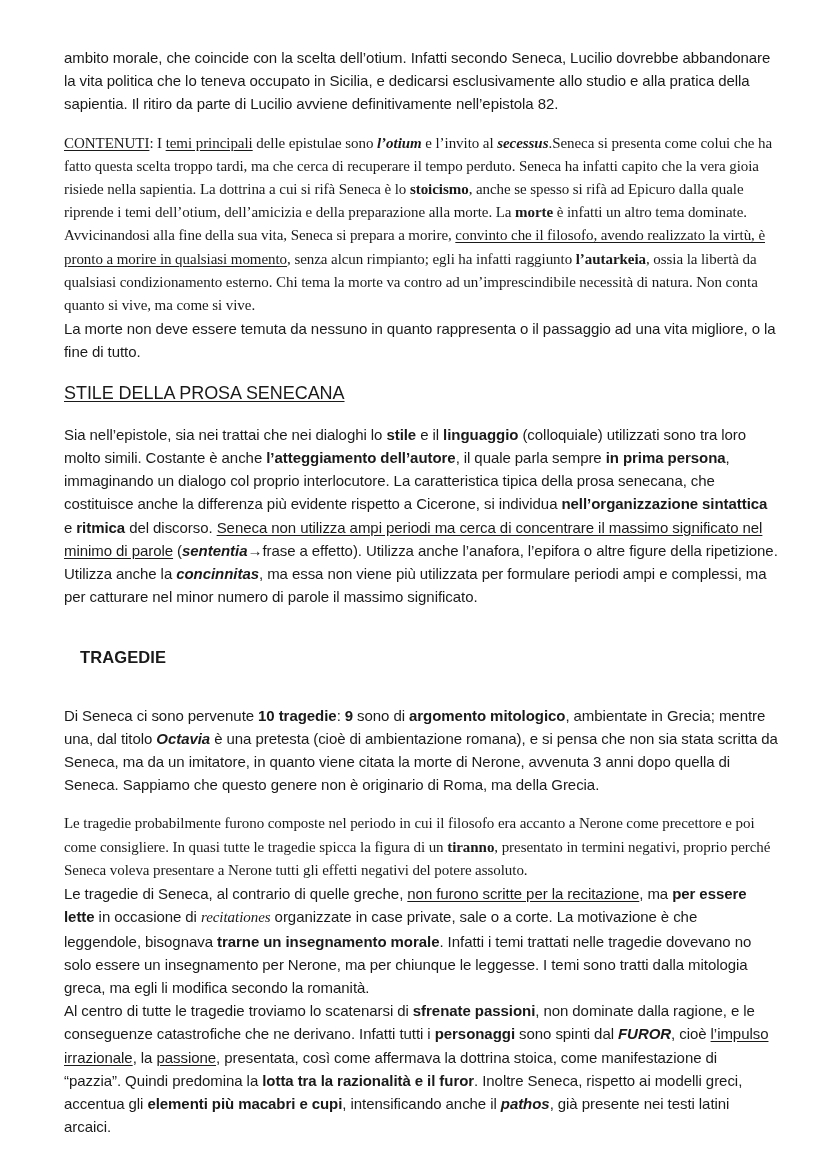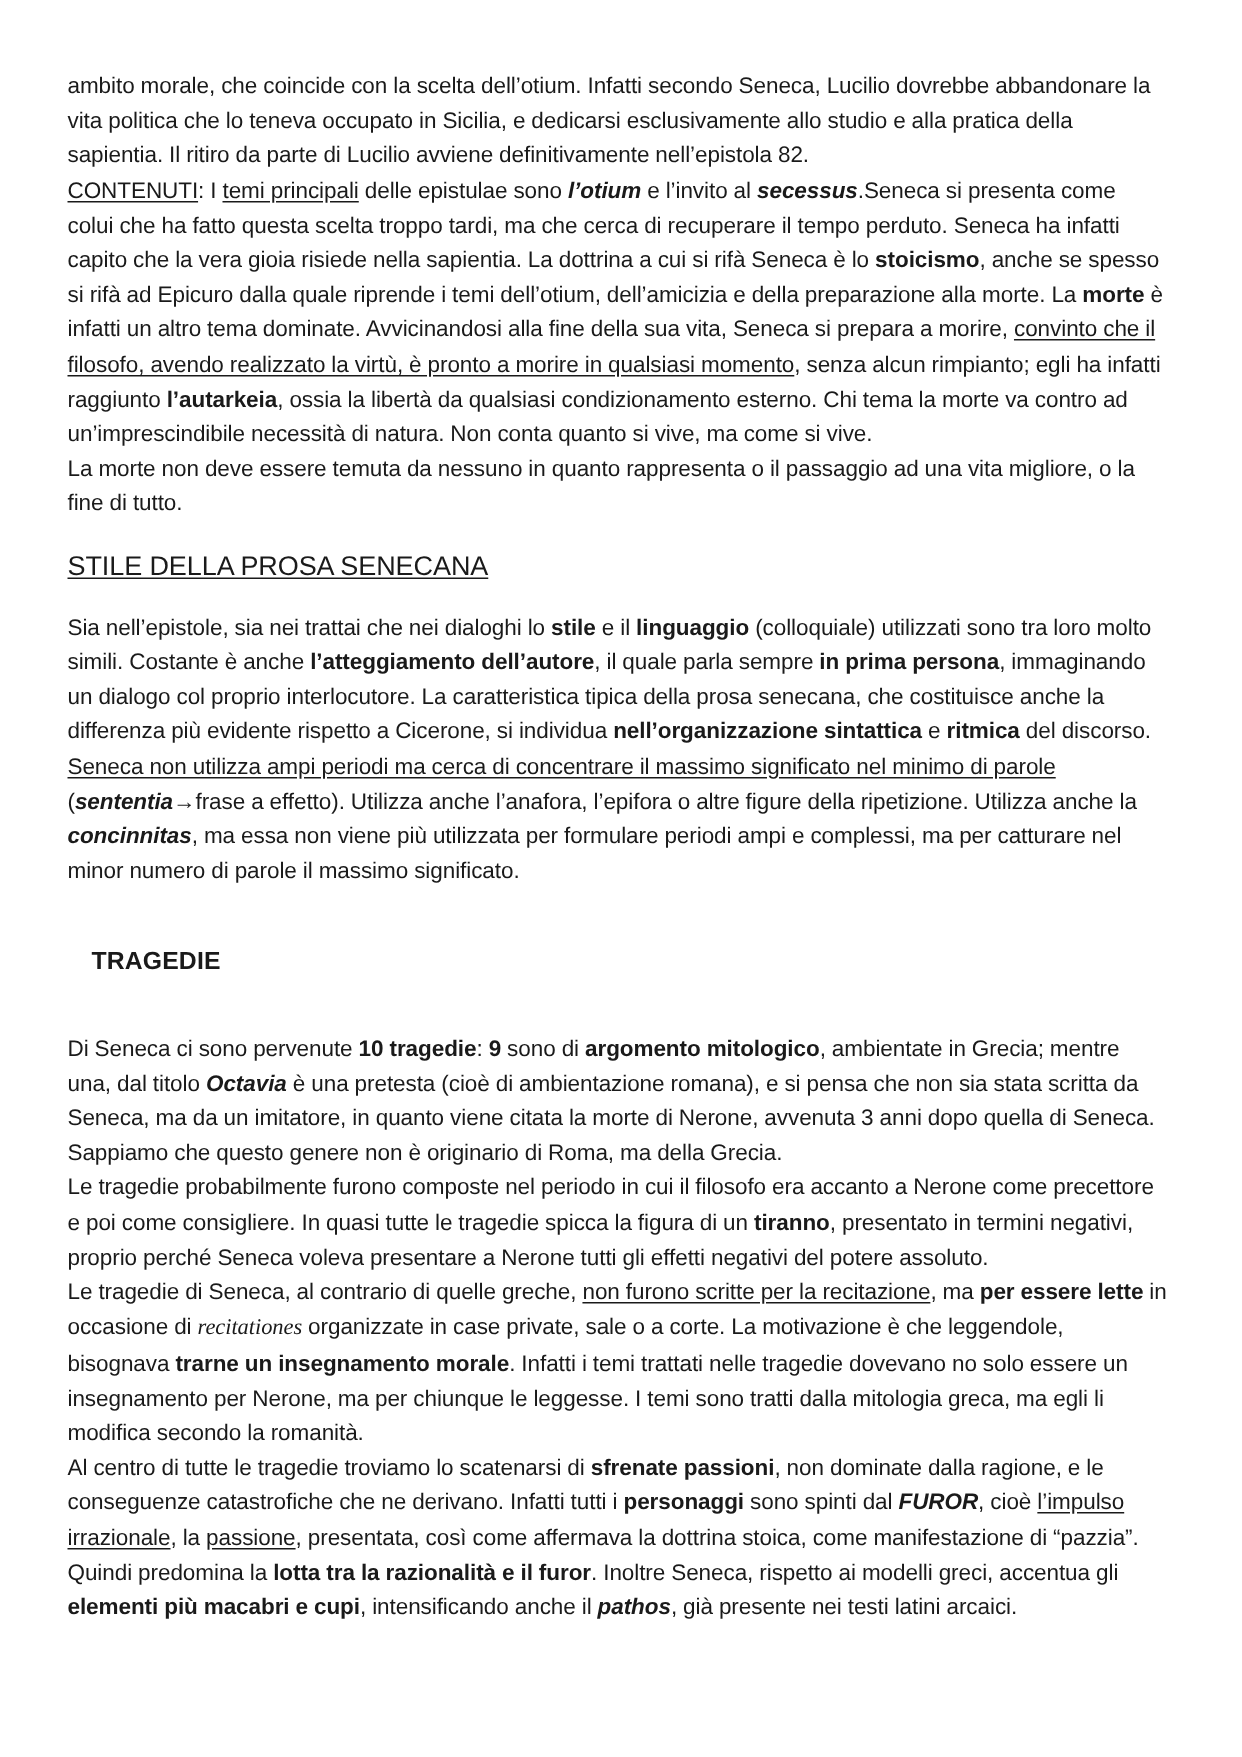--- a/index.html
+++ b/index.html
@@ -13,35 +13,36 @@
     font-family: "Liberation Sans", sans-serif;
     color: #1a1a1a;
     overflow: hidden;
   }
   .page {
     position: relative;
     width: 828px;
     height: 999px;
     background: #ffffff;
     box-sizing: border-box;
-    padding: 46px 50px 0 45px;
+    padding: 46px 50px 0 64px;
   }
   .doc-body {
     font-size: 15px;
     line-height: 23.2px;
     text-align: left;
     letter-spacing: -0.05px;
     word-spacing: -0.1px;
   }
   p.para {
     margin: 0;
     padding: 0;
   }
   p.gap-before {
-    margin-top: 0;
+    margin-top: 16px;
+    font-family: Liberation Serif, serif;
   }
   .heading-underline {
     margin: 0;
     padding: 0;
     font-size: 18px;
     line-height: 23.2px;
     text-decoration: underline;
     text-underline-offset: 2px;
   }
   .heading-bold {

